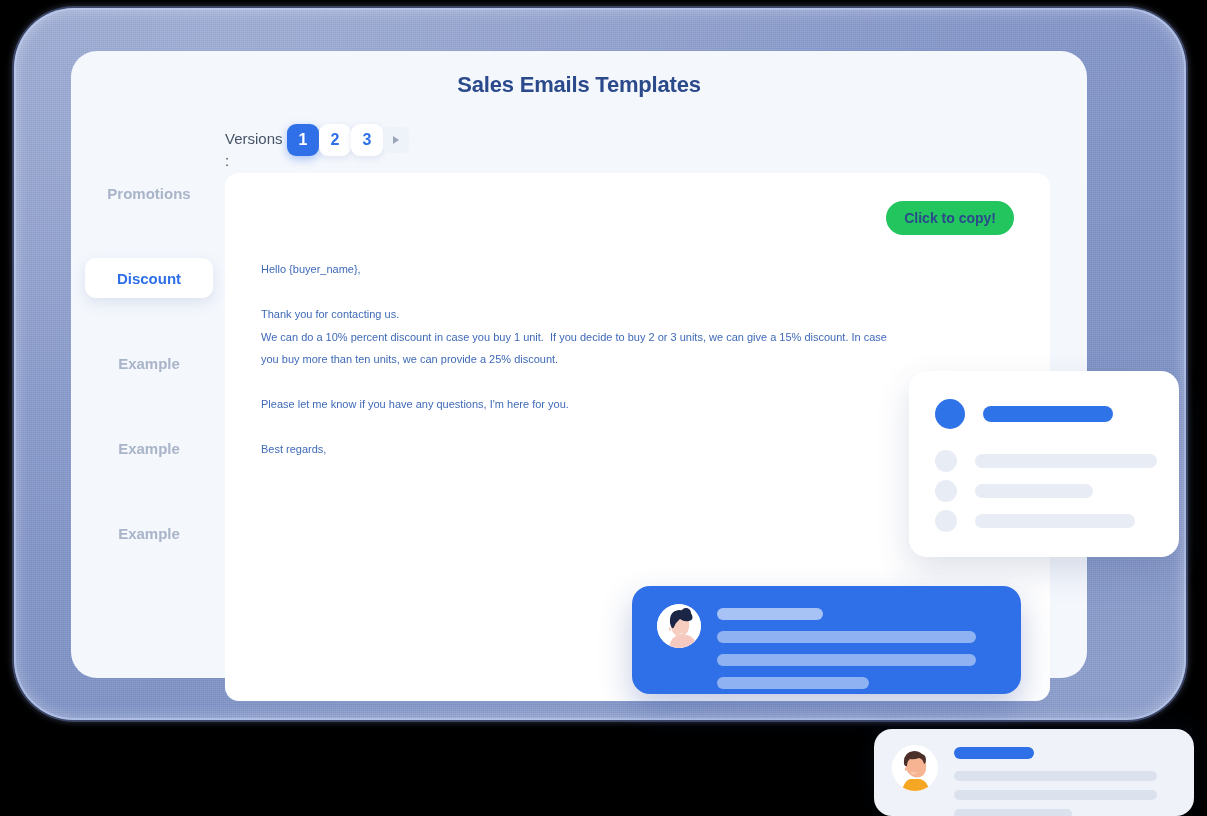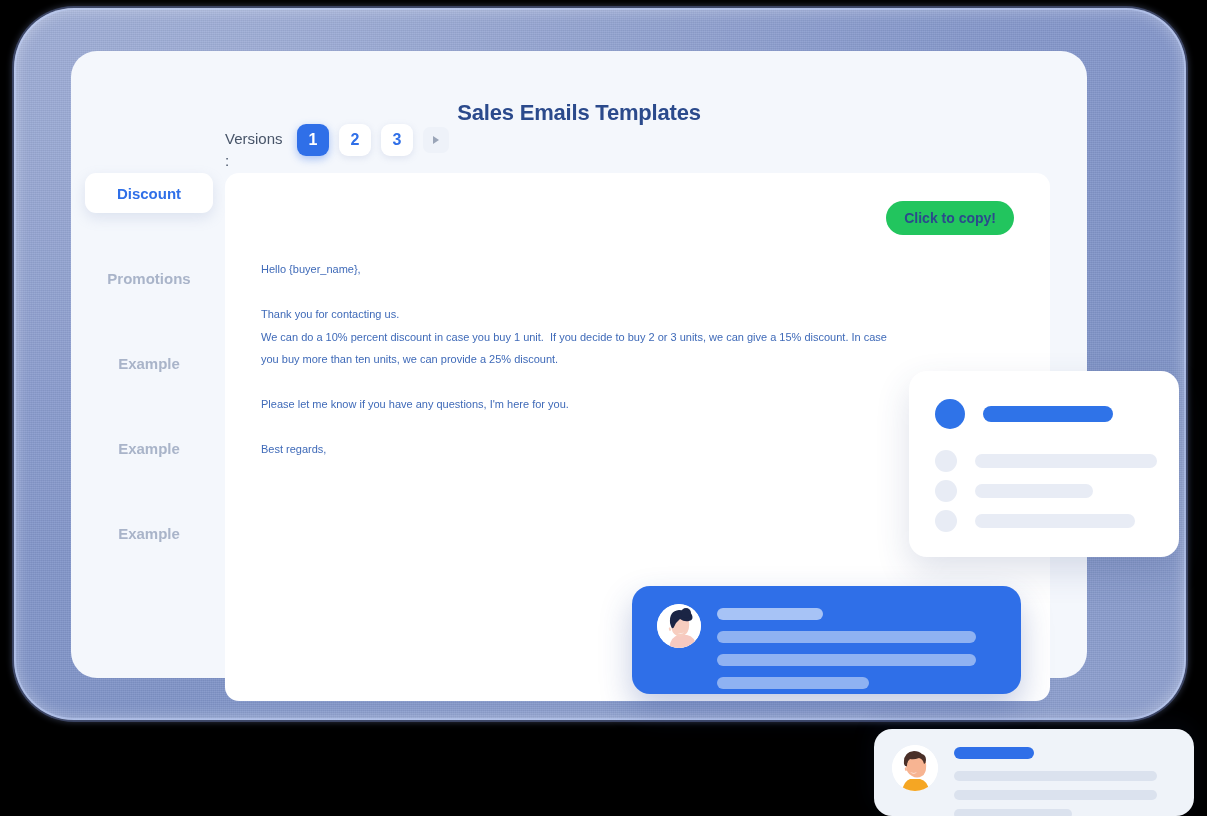--- a/index.html
+++ b/index.html
@@ -72,31 +72,29 @@
   .page-title {
     position: absolute;
     left: 0;
     top: 21px;
     width: 100%;
     text-align: center;
     font-size: 22px;
     font-weight: bold;
     color: #2b4a8c;
     letter-spacing: -0.2px;
-    margin-top: 28px;
   }
 
   
   .versions-row {
     position: absolute;
     left: 154px;
     top: 73px;
     display: flex;
     align-items: flex-start;
-    gap: 10px;
   }
   .versions-label {
     width: 62px;
     font-size: 15px;
     color: #475468;
     line-height: 22px;
     padding-top: 4px;
   }
   .ver-btn {
     width: 32px;
@@ -323,22 +321,22 @@
       <div class="versions-label">Versions :</div>
       <button class="ver-btn active">1</button>
       <button class="ver-btn">2</button>
       <button class="ver-btn">3</button>
       <button class="ver-next">
         <span class="tri"></span>
       </button>
     </div>
 
     <div class="rail">
+      <div class="rail-item">Promotions</div>
       <div class="rail-item active">Discount</div>
-      <div class="rail-item">Promotions</div>
       <div class="rail-item">Example</div>
       <div class="rail-item">Example</div>
       <div class="rail-item">Example</div>
     </div>
 
     <div class="mail-card">
       <div class="copy-tip">Click to copy!</div>
       <div class="mail-body">Hello {buyer_name},
 
 Thank you for contacting us.

